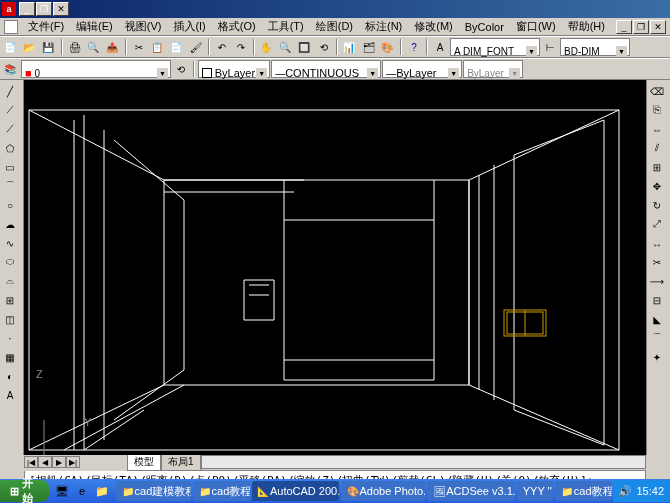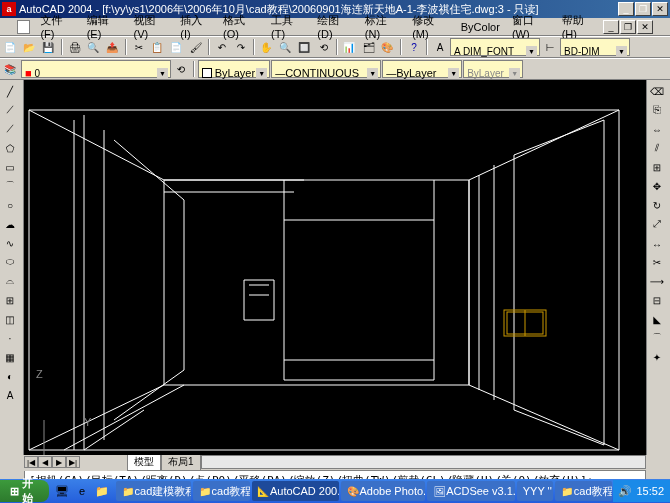--- a/index.html
+++ b/index.html
@@ -2,27 +2,27 @@
 <html><head>
 <meta charset="utf-8">
 <style>
 * { margin: 0; padding: 0; box-sizing: border-box; font-family: "SimSun", "Microsoft YaHei", sans-serif; font-size: 11px; }
 body { width: 670px; height: 503px; background: #d4d0c8; overflow: hidden; position: relative; }
 .titlebar { height: 18px; background: linear-gradient(to right, #0a246a, #3a6ea5); color: white; display: flex; align-items: center; padding: 0 2px; }
 .titlebar .icon { width: 14px; height: 14px; background: #d40000; margin-right: 3px; display: flex; align-items: center; justify-content: center; color: white; font-weight: bold; font-size: 9px; }
 .titlebar .title { flex: 1; font-size: 11px; }
 .winbtns { display: flex; gap: 1px; }
 .winbtn { width: 16px; height: 14px; background: #d4d0c8; border: 1px solid #fff; border-right-color: #404040; border-bottom-color: #404040; font-size: 9px; display: flex; align-items: center; justify-content: center; cursor: pointer; }
-.menubar { height: 18px; background: #d4d0c8; display: flex; align-items: center; padding: 0 17px; border-bottom: 1px solid #808080; }
+.menubar { height: 18px; background: #d4d0c8; display: flex; align-items: center; padding: 0 4px; border-bottom: 1px solid #808080; }
 .menubar .mdiicon { width: 14px; height: 14px; background: #fff; border: 1px solid #808080; margin-right: 4px; }
 .menuitem { padding: 2px 6px; cursor: pointer; }
 .toolbar { height: 22px; background: #d4d0c8; display: flex; align-items: center; padding: 1px 2px; border-top: 1px solid #fff; border-bottom: 1px solid #808080; gap: 1px; }
 .tbtn { width: 18px; height: 18px; border: 1px solid transparent; display: flex; align-items: center; justify-content: center; cursor: pointer; font-size: 10px; }
 .tsep { width: 2px; height: 16px; border-left: 1px solid #808080; border-right: 1px solid #fff; margin: 0 2px; }
-.dropdown { height: 18px; background: #fef9c3; border: 1px solid #808080; display: flex; align-items: center; padding: 8px 14px 0 3px; font-size: 10px; position: relative; min-width: 60px; }
+.dropdown { height: 18px; background: #ffffff; border: 1px solid #808080; display: flex; align-items: center; padding: 8px 14px 0 3px; font-size: 10px; position: relative; min-width: 60px; }
 .dropdown::after { content: "▼"; position: absolute; right: 2px; font-size: 7px; background: #d4d0c8; padding: 2px; }
 .canvas-area { position: relative; height: 375px; display: flex; }
 .vtoolbar { width: 24px; background: #d4d0c8; border-right: 1px solid #808080; display: flex; flex-direction: column; gap: 1px; padding: 2px 1px; }
 .vtoolbar.right { border-right: none; border-left: 1px solid #808080; }
 .drawing { flex: 1; background: black; position: relative; overflow: hidden; }
 .drawing svg { position: absolute; top: 0; left: 0; }
 .ucs { position: absolute; left: 10px; bottom: 25px; color: #888; font-size: 10px; }
 .scrollbar-h { height: 14px; background: #d4d0c8; display: flex; align-items: center; }
 .scrollbar-h .tabs { display: flex; align-items: center; background: #d4d0c8; }
 .scrollbar-h .tab { padding: 1px 6px; background: #d4d0c8; border: 1px solid #808080; font-size: 10px; cursor: pointer; }
@@ -39,21 +39,20 @@
 .taskbtn.active { background: #1e4a9a; }
 .tray { margin-left: auto; height: 22px; background: #1a8ae8; padding: 0 6px; display: flex; align-items: center; gap: 4px; color: white; font-size: 10px; }
 .ql { display: flex; gap: 2px; padding: 0 4px; }
 .qlbtn { width: 18px; height: 18px; display: flex; align-items: center; justify-content: center; cursor: pointer; }
 </style>
 </head>
 <body>
 
 <div class="titlebar">
   <div class="icon">a</div>
-  <div class="title">AutoCAD 2004 - [f:\yy\ys1\2006年\2006年10月\cad教程\20060901海连新天地A-1-李波祺住宅.dwg:3 - 只读]</div>
   <div class="winbtns">
     <div class="winbtn">_</div>
     <div class="winbtn">❐</div>
     <div class="winbtn" style="color:#000">✕</div>
   </div>
 </div>
 
 <div class="menubar">
   <div class="mdiicon"></div>
   <span class="menuitem">文件(F)</span>
@@ -233,15 +232,15 @@
   <div class="taskbtn">📁<span>cad教程</span></div>
   <div class="taskbtn active">📐<span>AutoCAD 200...</span></div>
   <div class="taskbtn">🎨<span>Adobe Photo...</span></div>
   <div class="taskbtn">🖼<span>ACDSee v3.1...</span></div>
   <div class="taskbtn">
       <span>YYY ''</span>
     </div>
   <div class="taskbtn">📁<span>cad教程</span></div>
   <div class="tray">
     <span>🔊</span>
-    <span>15:52</span>
+    <span>15:42</span>
   </div>
 </div>
 
 </body></html>

